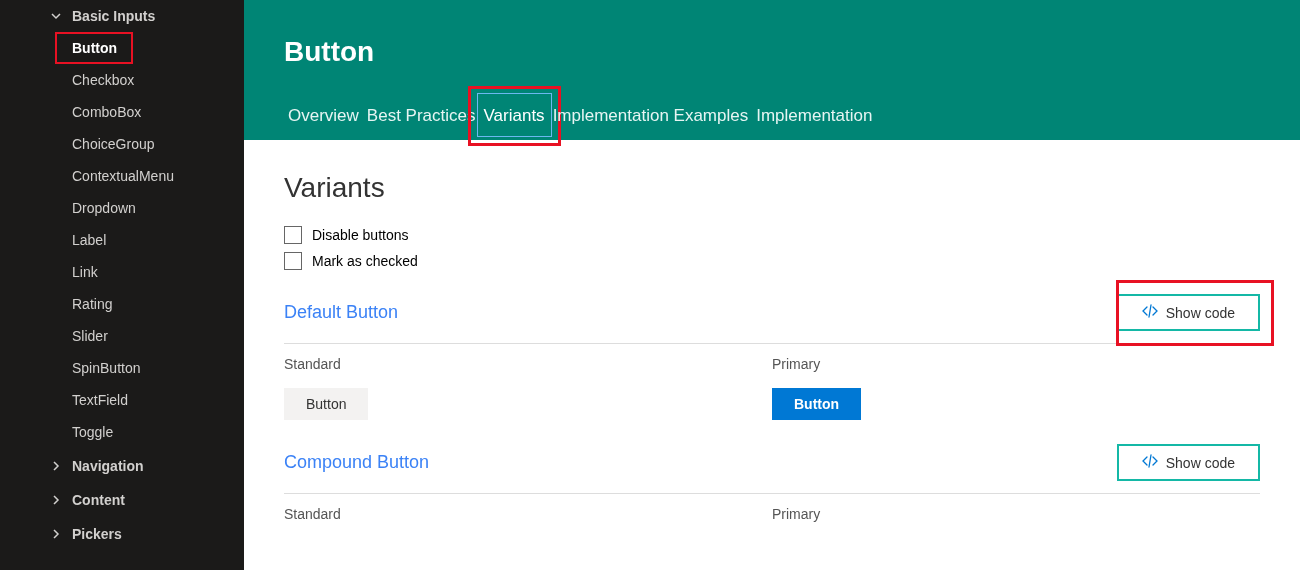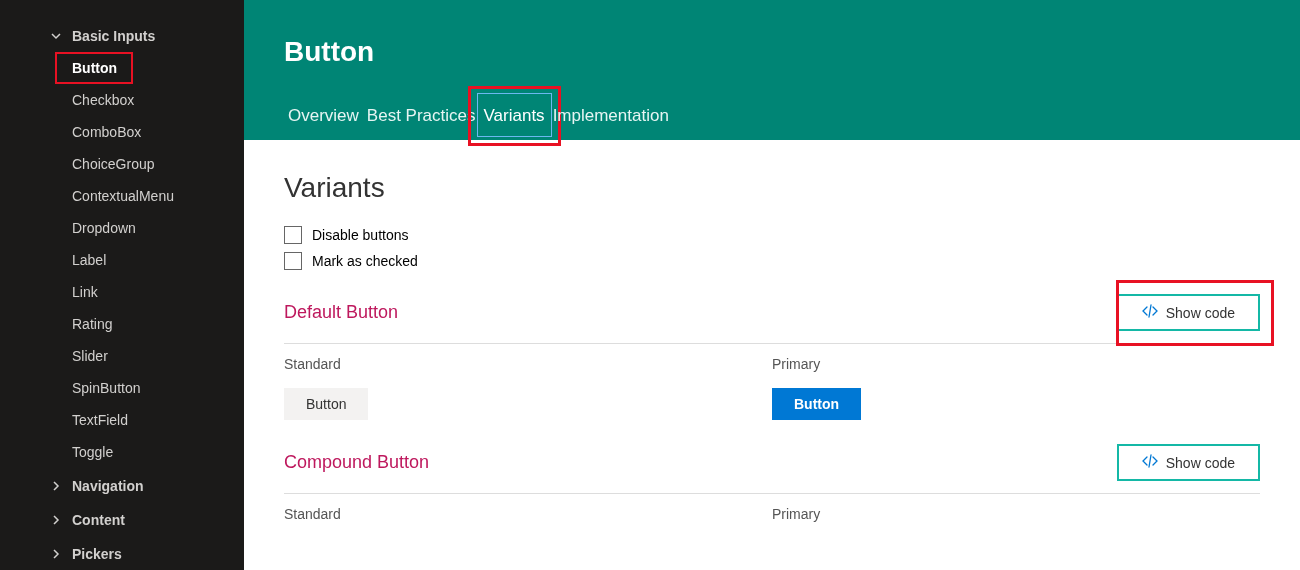--- a/index.html
+++ b/index.html
@@ -13,21 +13,20 @@
     overflow: hidden;
     display: flex;
   }
 
   
   .sidebar {
     width: 244px;
     height: 100%;
     background: #1b1a19;
     color: #d2d0ce;
-    padding-top: 20px;
     overflow-y: auto;
     flex-shrink: 0;
   }
   .nav-group {
     margin-bottom: 2px;
   }
   .nav-group-header {
     display: flex;
     align-items: center;
     padding: 8px 12px 8px 50px;
@@ -143,21 +142,21 @@
   .example-header {
     display: flex;
     align-items: center;
     justify-content: space-between;
     border-bottom: 1px solid #ddd;
     padding-bottom: 12px;
     position: relative;
   }
   .example-title {
     font-size: 18px;
-    color: #be185d;
+    color: #3b82f6;
     font-weight: 400;
   }
   .show-code-btn {
     display: flex;
     align-items: center;
     gap: 8px;
     border: 2px solid #14b8a6;
     background: #fff;
     padding: 8px 23px;
     font-size: 14px;
@@ -281,20 +280,21 @@
   <div class="hero">
     <h1 class="hero-title">Button</h1>
     <div class="hero-tabs">
       <div class="hero-tab"><span>Overview</span></div>
       <div class="hero-tab"><span>Best Practices</span></div>
       <div class="hero-tab active" style="position:relative;">
         <span>Variants</span>
         <span class="tab-inner-blue"></span>
         <span class="tab-highlight-box"></span>
       </div>
+      <div class="hero-tab"><span>Implementation Examples</span></div>
       <div class="hero-tab"><span>Implementation</span></div>
     </div>
   </div>
 
   <div class="content">
     <h2 class="section-title">Variants</h2>
 
     <div class="checkbox-row">
       <span class="checkbox-box"></span>
       <span>Disable buttons</span>

